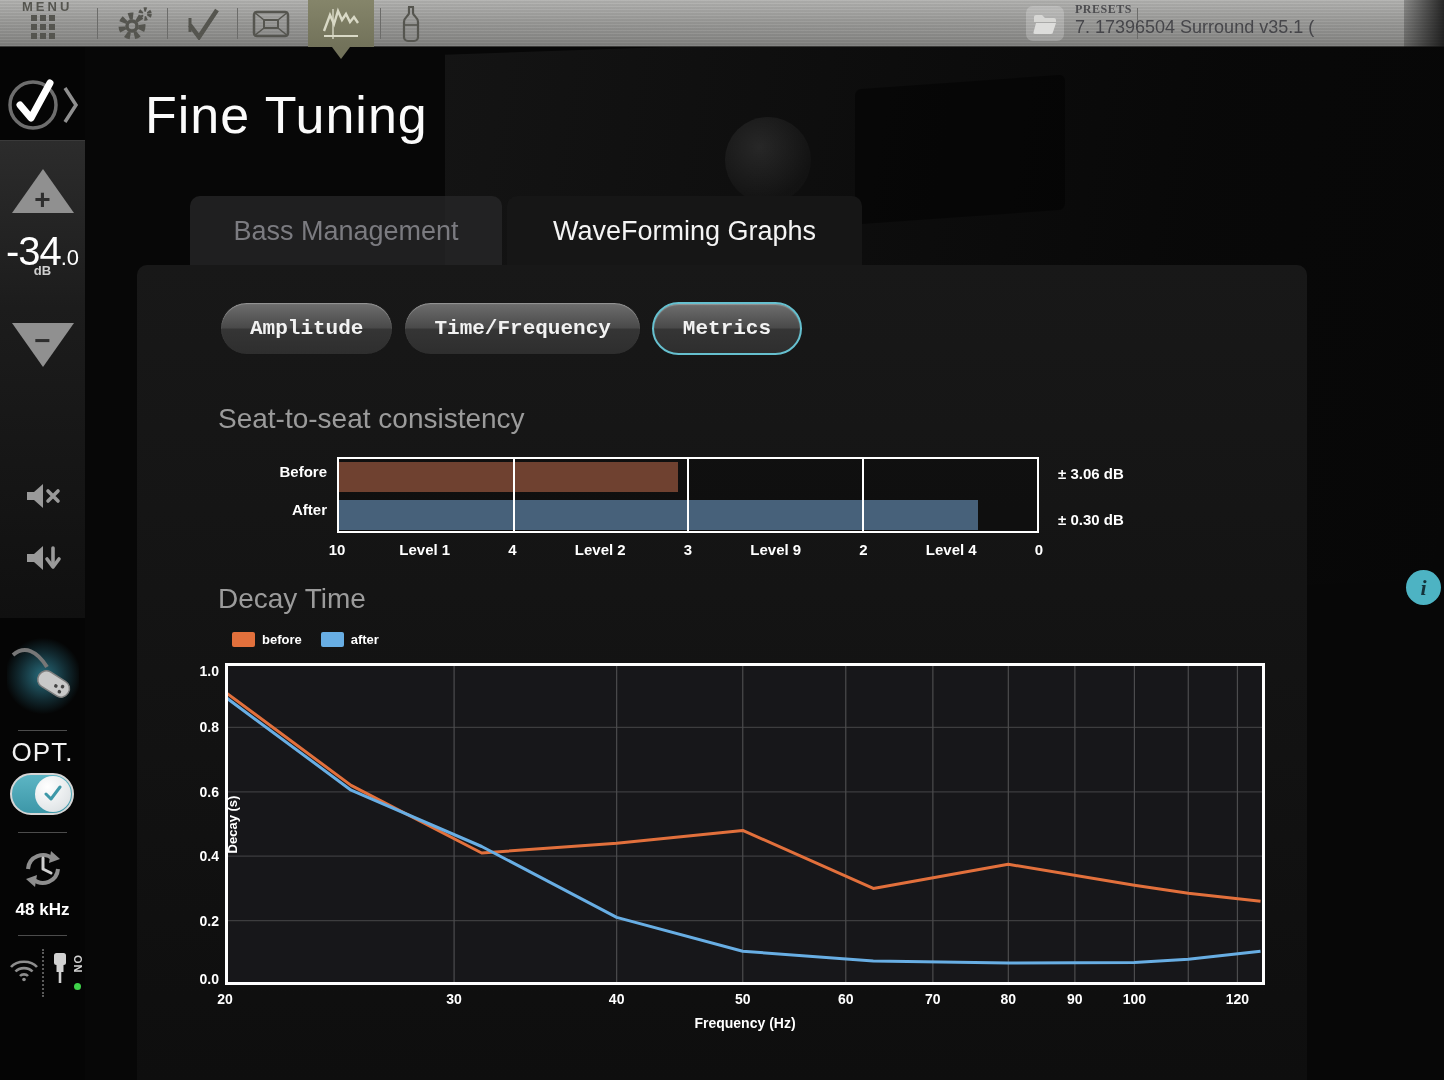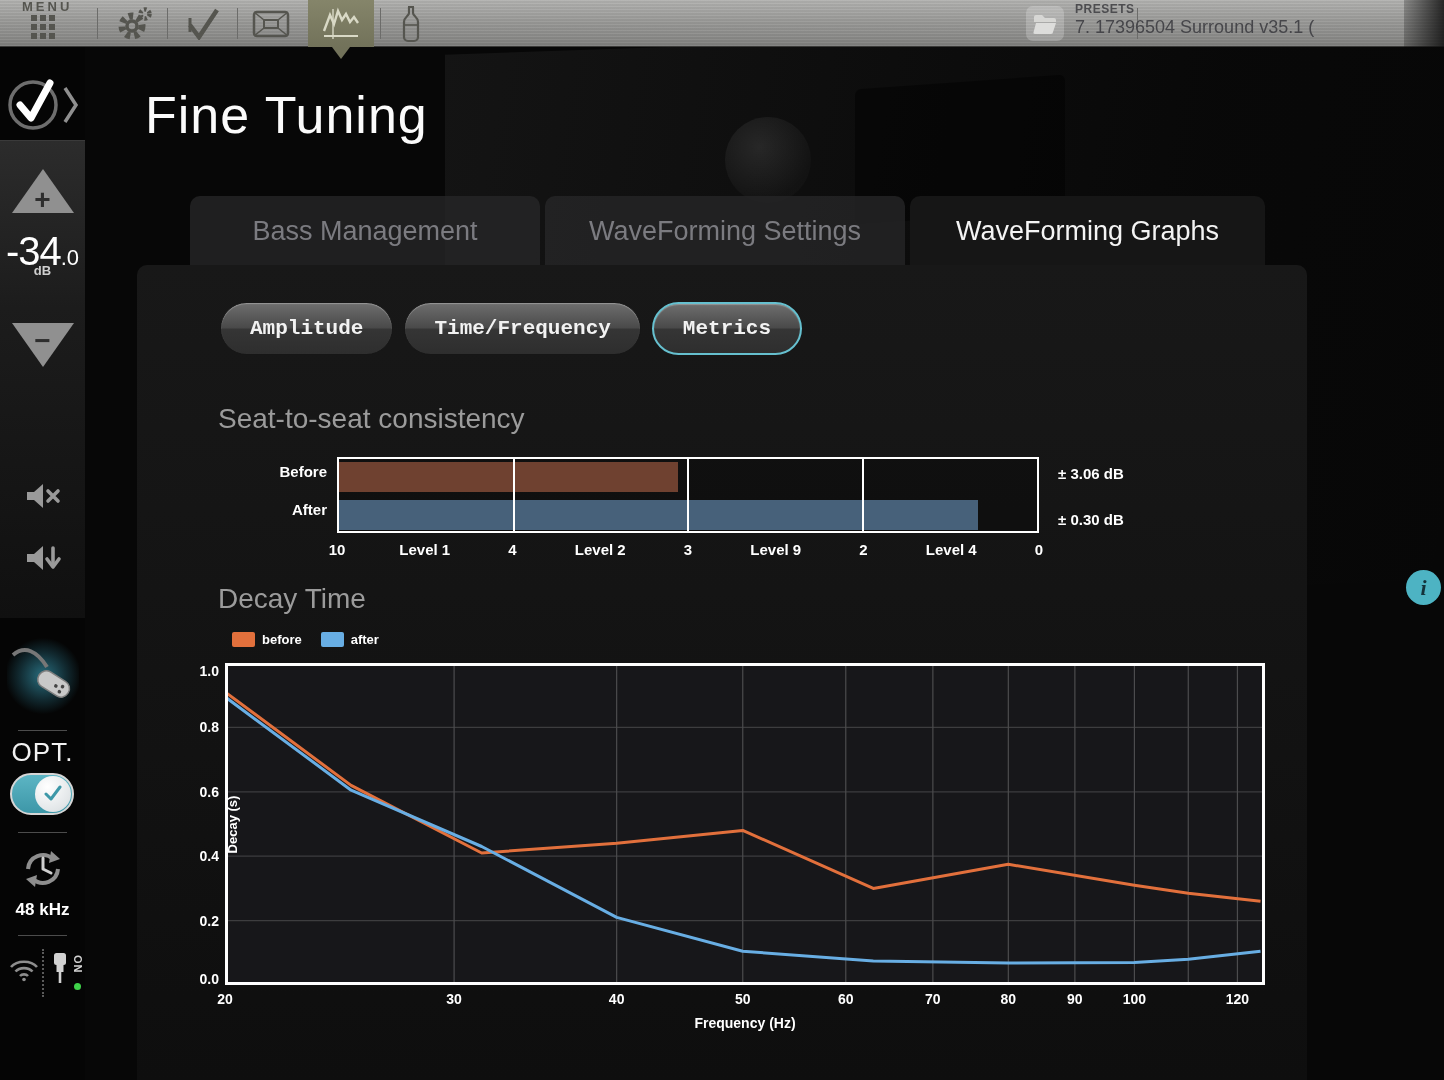--- a/index.html
+++ b/index.html
@@ -21,21 +21,21 @@
     justify-content:center; color:#d9d9c6; }
   #tb-active-tail { position:absolute; left:332px; top:47px; width:0; height:0;
     border-left:9px solid transparent; border-right:9px solid transparent;
     border-top:12px solid #72725a; z-index:41; }
   #tb-right-dark { position:absolute; right:0; top:0; width:40px; height:47px;
     background:linear-gradient(90deg, rgba(20,20,20,0.25), rgba(15,15,15,0.85)); }
   #preset-folder { position:absolute; left:1026px; top:6px; width:38px; height:35px;
     border-radius:7px; background:rgba(255,255,255,0.22); display:flex; align-items:center;
     justify-content:center; color:#dddddb; }
   #presets-label { position:absolute; left:1075px; top:2px; font-size:12px; color:#4d4d50;
-    font-weight:bold; letter-spacing:0.5px; }
+    font-weight:bold; letter-spacing:0.5px;font-family:Liberation Serif, serif; }
   #preset-name { position:absolute; left:1075px; top:17px; font-size:18px; color:#46464a; }
 
   
   #sidebar { position:absolute; left:0; top:47px; width:85px; height:1033px;
     background:#050505; z-index:30; }
   #logo-wrap { position:absolute; left:5px; top:28px; }
   #vol-strip { position:absolute; left:0; top:93px; width:85px; height:478px;
     background:linear-gradient(180deg,#2c2c2c 0%,#1c1c1c 35%,#101010 100%);
     border-top:1px solid #3a3a3a; }
   .tri-btn { position:absolute; left:50%; transform:translateX(-50%); width:0; height:0; }
@@ -294,22 +294,21 @@
     <div id="on-dot"></div>
   </div>
 </div>
 
 <div id="content">
   <div class="bg-device"></div>
   <div class="bg-knob"></div>
   <div class="bg-screen"></div>
   <h1 id="page-title">Fine Tuning</h1>
   <div id="main-tabs">
-      <div class="tab" style="width: 350px;">Bass Management</div>
-      <div class="tab" style="width: 360px;">WaveForming Settings</div>
+      <div class="tab" style="width: 312px;">Bass Management</div>
       <div class="tab active" style="width: 355px;">WaveForming Graphs</div>
     </div>
 
   <div id="panel">
     <div id="subtabs">
         <div class="pill">Amplitude</div>
         <div class="pill">Time/Frequency</div>
         <div class="pill active">Metrics</div>
       </div>
 

